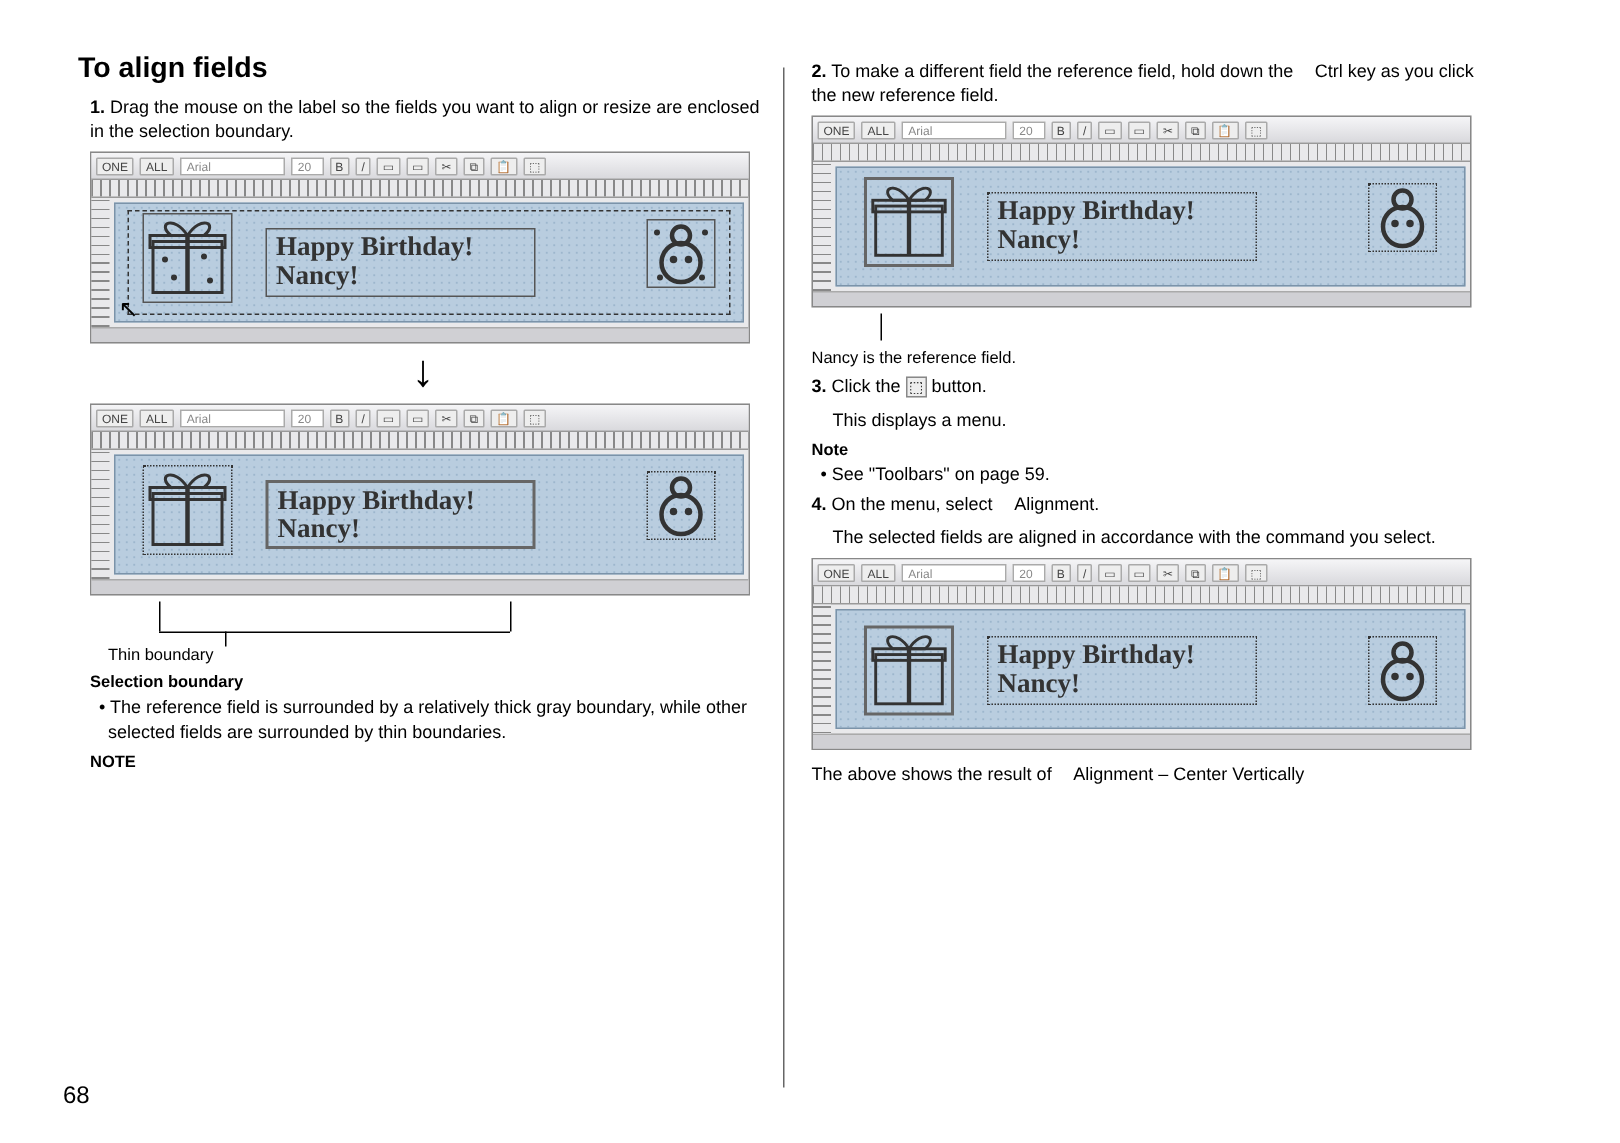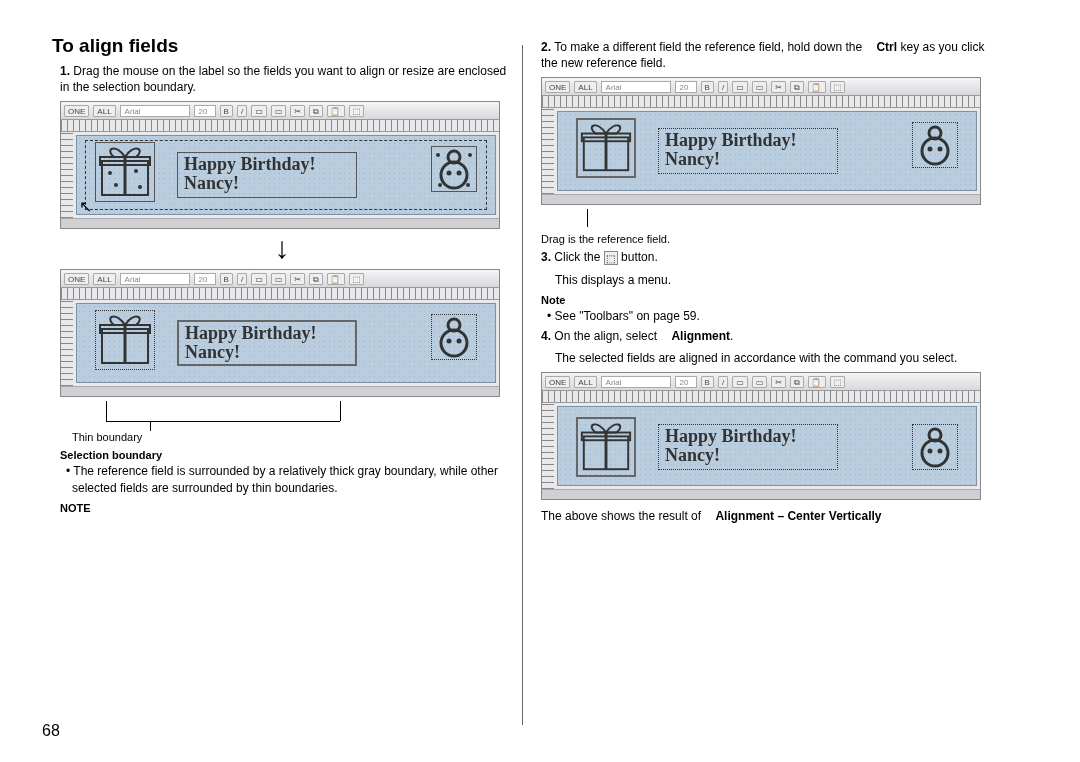--- a/index.html
+++ b/index.html
@@ -123,21 +123,21 @@
   .iconbtn {
     display:inline-block;
     border:1px solid #888;
     background:#eee;
     width:14px; height:14px;
     vertical-align:middle;
     text-align:center;
     font-size:10px;
     line-height:13px;
   }
-  .bold { font-weight: bold; padding-left: 11px; }
+  .bold { font-weight: normal; padding-left: 11px; }
 </style>
 </head>
 <body>
 
 <div class="page">
 
   <div class="col">
     <div class="section-title">To align fields</div>
 
     <div class="step">
@@ -320,36 +320,36 @@
             </span>
           </div>
         </div>
       </div>
       <div class="scroll-h"></div>
     </div>
 
     <div class="callout-line" style="height:20px;">
       <div class="v1" style="left:46px; height:18px;"></div>
     </div>
-    <div class="caption" style="margin-left:8px;">Drag is the reference field.</div>
+    <div class="caption" style="margin-left:8px;">Nancy is the reference field.</div>
 
     <div class="step">
       <span class="step-num">3.</span>
       <span>Click the </span>
       <span class="iconbtn">⬚</span>
       <span> button.</span>
     </div>
     <div class="indent">This displays a menu.</div>
 
     <div class="subhead">Note</div>
     <div class="bullet">See "Toolbars" on page 59.</div>
 
     <div class="step">
       <span class="step-num">4.</span>
-      <span>On the align, select </span><span class="bold">Alignment</span><span>.</span>
+      <span>On the menu, select </span><span class="bold">Alignment</span><span>.</span>
     </div>
 
     <div class="indent">The selected fields are aligned in accordance with the command you select.</div>
 
     <div class="editor">
       <div class="toolbar">
         <span class="tb-btn">ONE</span>
         <span class="tb-btn">ALL</span>
         <span class="tb-field" style="width:70px">Arial</span>
         <span class="tb-field" style="width:22px">20</span>

